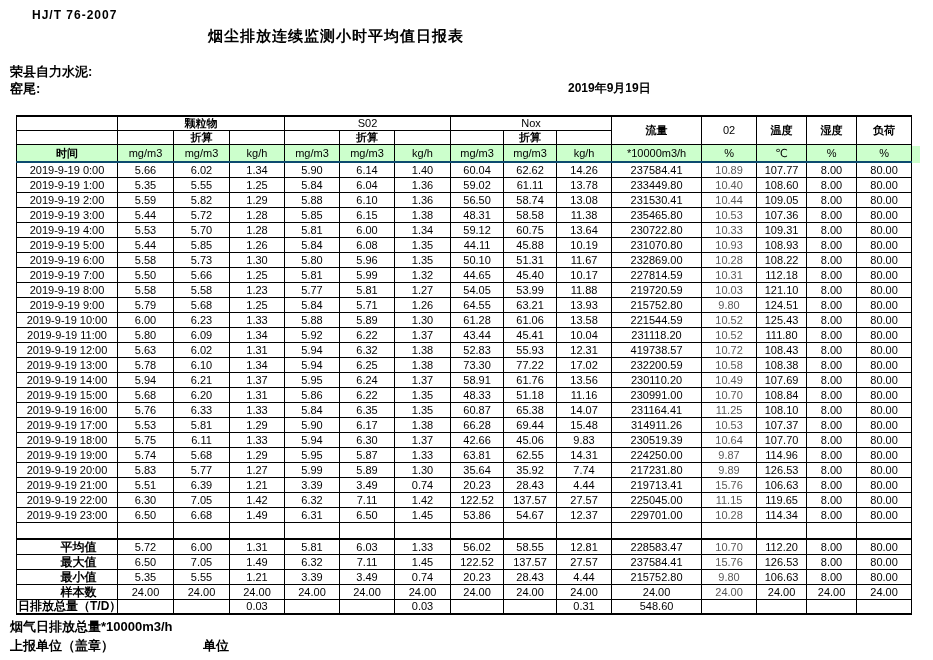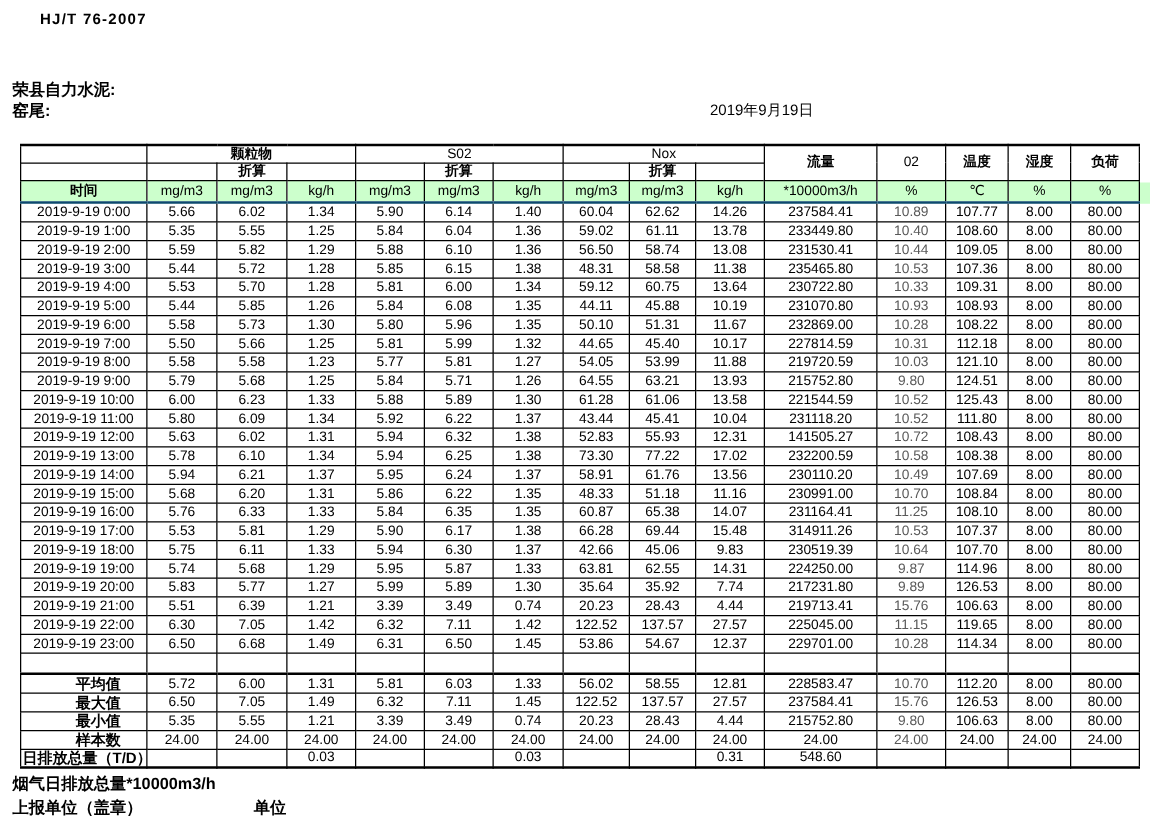--- a/index.html
+++ b/index.html
@@ -2,21 +2,21 @@
 <html><head>
 <meta charset="utf-8">
 <style>
   * { box-sizing: border-box; }
   html,body { margin:0; padding:0; background:#fff; }
   .page {
     position:relative; width:933px; height:660px; background:#ffffff;
     font-family:"Liberation Sans","DejaVu Sans",sans-serif; color:#000;
     overflow:hidden;
   }
-  .abs { position:absolute; white-space:nowrap; }
+  .abs { position:absolute; white-space:nowrap;font-weight:bold; }
   .standard { left:20px; top:8px; font-size:12px; font-weight:bold; letter-spacing:1px;padding-left:12px; }
   .title { left:208px; top:27px; font-size:15px; font-weight:bold; letter-spacing:1px; }
   .company { left:10px; top:63px; font-size:13px; font-weight:bold; }
   .location { left:10px; top:80px; font-size:13px; font-weight:bold; }
   .date { left:568px; top:80px; font-size:12px; }
   .foot1 { left:10px; top:618px; font-size:13px; font-weight:bold; }
   .foot2 { left:10px; top:637px; font-size:13px; font-weight:bold; }
   .foot3 { left:203px; top:637px; font-size:13px; font-weight:bold; }
 
   table.report {
@@ -44,20 +44,21 @@
   tr.sum td.c0 { font-weight:bold; font-size:12px;padding-left:24px; }
   tr.total td.c0 { text-align:left; padding-left:1px; }
   .green-tab { left:912px; top:146px; width:8px; height:17px; background:#ccffcc; }
 </style>
 </head>
 <body>
 
 <div class="page">
 
   <div class="abs standard">HJ/T  76-2007</div>
+  <div class="abs title">烟尘排放连续监测小时平均值日报表</div>
   <div class="abs company">荣县自力水泥:</div>
   <div class="abs location">窑尾:</div>
   <div class="abs date">2019年9月19日</div>
 
   <table class="report">
     <colgroup>
       <col style="width:101px">
         <col style="width:56px">
         <col style="width:56px">
         <col style="width:55px">
@@ -324,21 +325,21 @@
           <td class="c0">2019-9-19 12:00</td>
           <td class="c1">5.63</td>
           <td class="c2">6.02</td>
           <td class="c3">1.31</td>
           <td class="c4">5.94</td>
           <td class="c5">6.32</td>
           <td class="c6">1.38</td>
           <td class="c7">52.83</td>
           <td class="c8">55.93</td>
           <td class="c9">12.31</td>
-          <td class="c10">141505.27</td>
+          <td class="c10">419738.57</td>
           <td class="c11">10.72</td>
           <td class="c12">108.43</td>
           <td class="c13">8.00</td>
           <td class="c14">80.00</td>
         </tr>
         <tr>
           <td class="c0">2019-9-19 13:00</td>
           <td class="c1">5.78</td>
           <td class="c2">6.10</td>
           <td class="c3">1.34</td>

